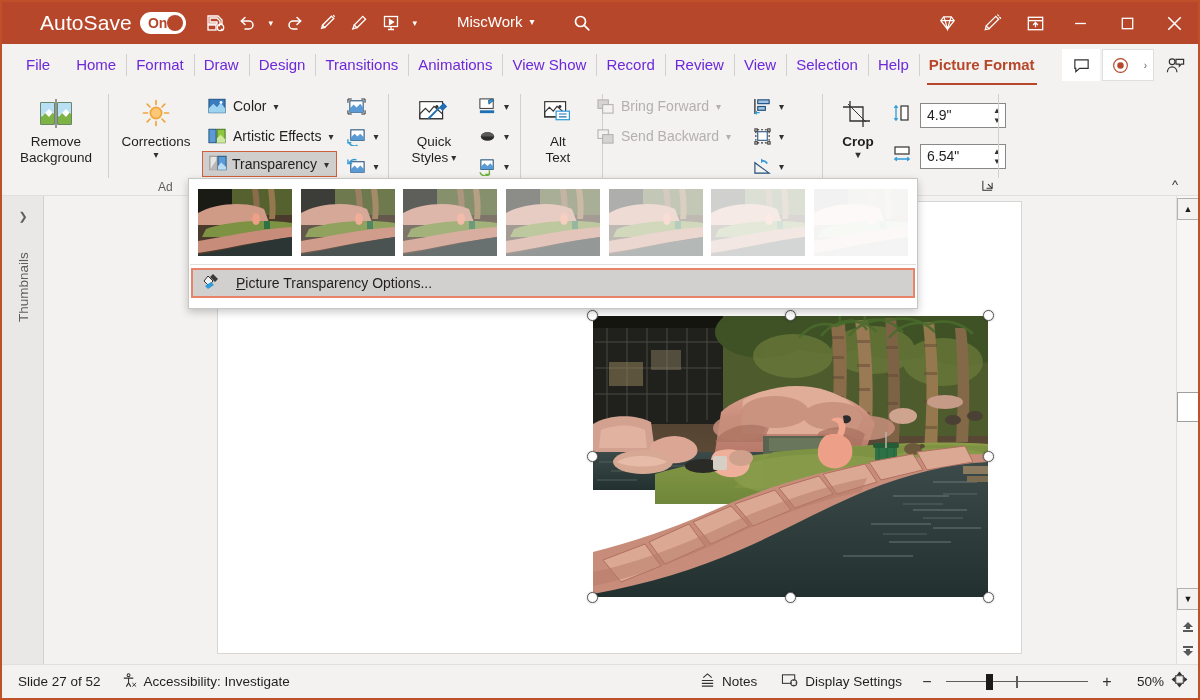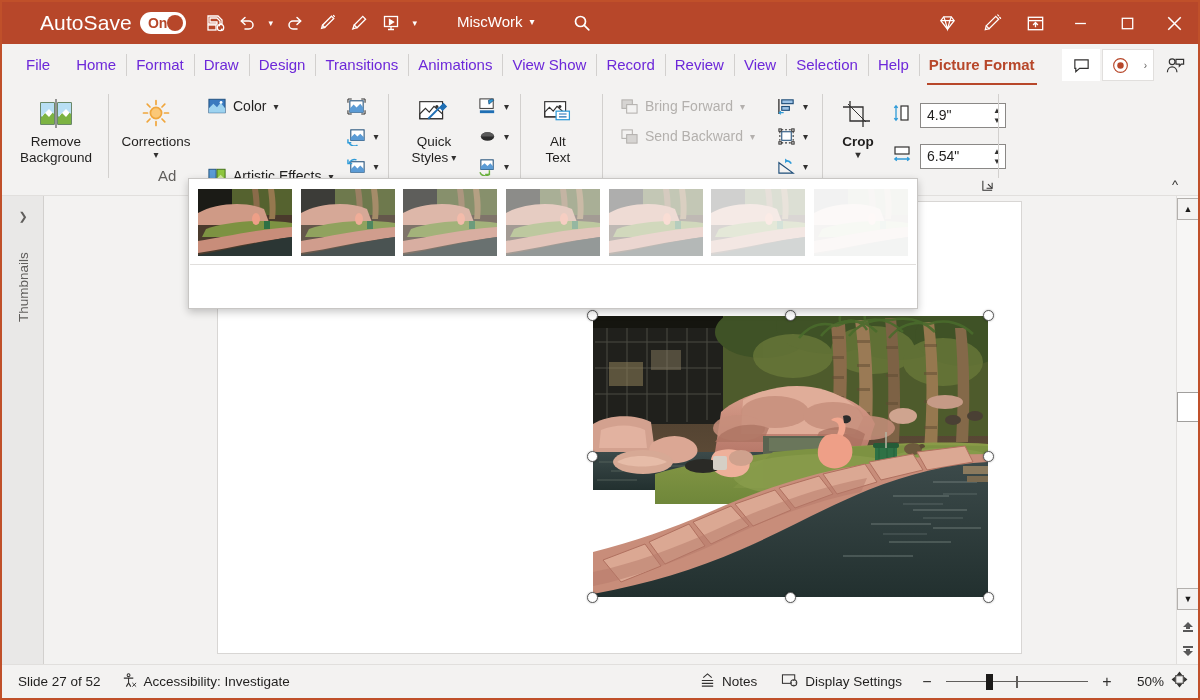--- a/index.html
+++ b/index.html
@@ -179,22 +179,22 @@
     font-size: 14px; color: #201f1e; padding-left: 6px;
     position: relative;
   }
   .spin .arrows {
     position: absolute; right: 4px; top: 0; height: 25px;
     display: flex; flex-direction: column; justify-content: center; gap: 4px;
   }
   .spin .arrows span { font-size: 8px; color: #323130; line-height: 6px; }
 
   .grouplabel {
-    position: absolute; bottom: 12px;
-    font-size: 15px; color: #605e5c;
+    position: absolute; bottom: 2px;
+    font-size: 12px; color: #605e5c;
   }
   .dlglauncher {
     position: absolute; right: 202px; bottom: 1px;
     width: 18px; height: 18px;
     display: flex; align-items: center; justify-content: center;
   }
   .ribbon-collapse {
     position: absolute; right: 10px; bottom: 0px;
     width: 26px; height: 22px;
     display: flex; align-items: center; justify-content: center;
@@ -500,21 +500,21 @@
         <span class="bi">
           <svg width="36" height="34" viewBox="0 0 36 34" fill="none" stroke="#f0a63c" stroke-width="1.7" stroke-linecap="round">
             <circle cx="18" cy="16" r="5.6" fill="#fbc878" stroke="#f0a63c"></circle>
             <path d="M18 3.5v4M18 24.5v4M5.5 16h4M26.5 16h4M9.2 7.2l2.8 2.8M24 22l2.8 2.8M26.8 7.2L24 10M12 22l-2.8 2.8"></path>
           </svg>
         </span>
         <span>Corrections</span>
         <span class="chev-s">▾</span>
       </div>
 
-      <div class="icocol" style="margin-left:4px;margin-top:5px;gap:40px;">
+      <div class="icocol" style="margin-left:4px;margin-top:5px;">
         <div class="smallrow">
           <span class="si">
             <svg width="18" height="16" viewBox="0 0 20 17" fill="none">
               <rect x="1" y="1" width="18" height="15" fill="#3a7abf" stroke="#1f4e79"></rect>
               <path d="M1 11l5-5 4 4 4-5 5 6v5H1z" fill="#9dd3f0"></path>
                 <circle cx="14.5" cy="4.5" r="1.6" fill="#fff"></circle>
             </svg>
           </span>
           <span>Color</span>
           <span class="minichev">▾</span>
@@ -648,21 +648,21 @@
             <path d="M21 17h8M21 20h8" stroke="#1f6fb4" stroke-width="1.2"></path>
           </svg>
         </span>
         <span>Alt</span>
         <span>Text</span>
       </div>
     </div>
 
     <div class="rsep" style="left:600px;"></div>
 
-    <div class="rgroup" style="left:612px;">
+    <div class="rgroup" style="left:588px;">
       <div class="icocol" style="margin-top:5px;">
         <div class="smallrow dis">
           <span class="si">
             <svg width="19" height="17" viewBox="0 0 20 18" fill="none" stroke="#b3b0ad" stroke-width="1.1">
               <rect x="2" y="2" width="11" height="9" fill="#d6d4d2"></rect>
               <rect x="7" y="7" width="11" height="9" fill="#f3f2f1"></rect>
             </svg>
           </span>
           <span>Bring Forward</span>
           <span class="minichev dis">▾</span>
@@ -1120,20 +1120,32 @@
               <ellipse cx="58" cy="30" rx="4" ry="6" fill="#ee9f87"></ellipse>
               <rect x="66" y="32" width="6" height="8" fill="#2e7145"></rect>
             </svg>
           </div>
         </div>
       </div>
     </div>
 
     <div class="gsep"></div>
 
+    <div class="optionrow">
+      <span>
+        <svg width="20" height="20" viewBox="0 0 20 20" fill="none">
+          <path d="M6 4l5 5-4 5-5-5z" fill="#f2f2f2" stroke="#323130" stroke-width="1"></path>
+          <path d="M11 2l5 5-3 3-5-5z" fill="#3a3a3a"></path>
+          <path d="M3 14l3 3 6-4-3-3z" fill="#2f9bd8"></path>
+        </svg>
+      </span>
+      <span>
+        <span class="u">P</span><span>icture Transparency Options...</span>
+      </span>
+    </div>
   </div>
 
   <div class="statusbar">
     <div class="sb-item" style="margin-left:6px;">
       <span>Slide 27 of 52</span>
     </div>
     <div class="sb-item">
       <span>
         <svg width="17" height="17" viewBox="0 0 18 18" fill="none" stroke="#323130" stroke-width="1.1">
           <circle cx="8" cy="3.4" r="1.5"></circle>

